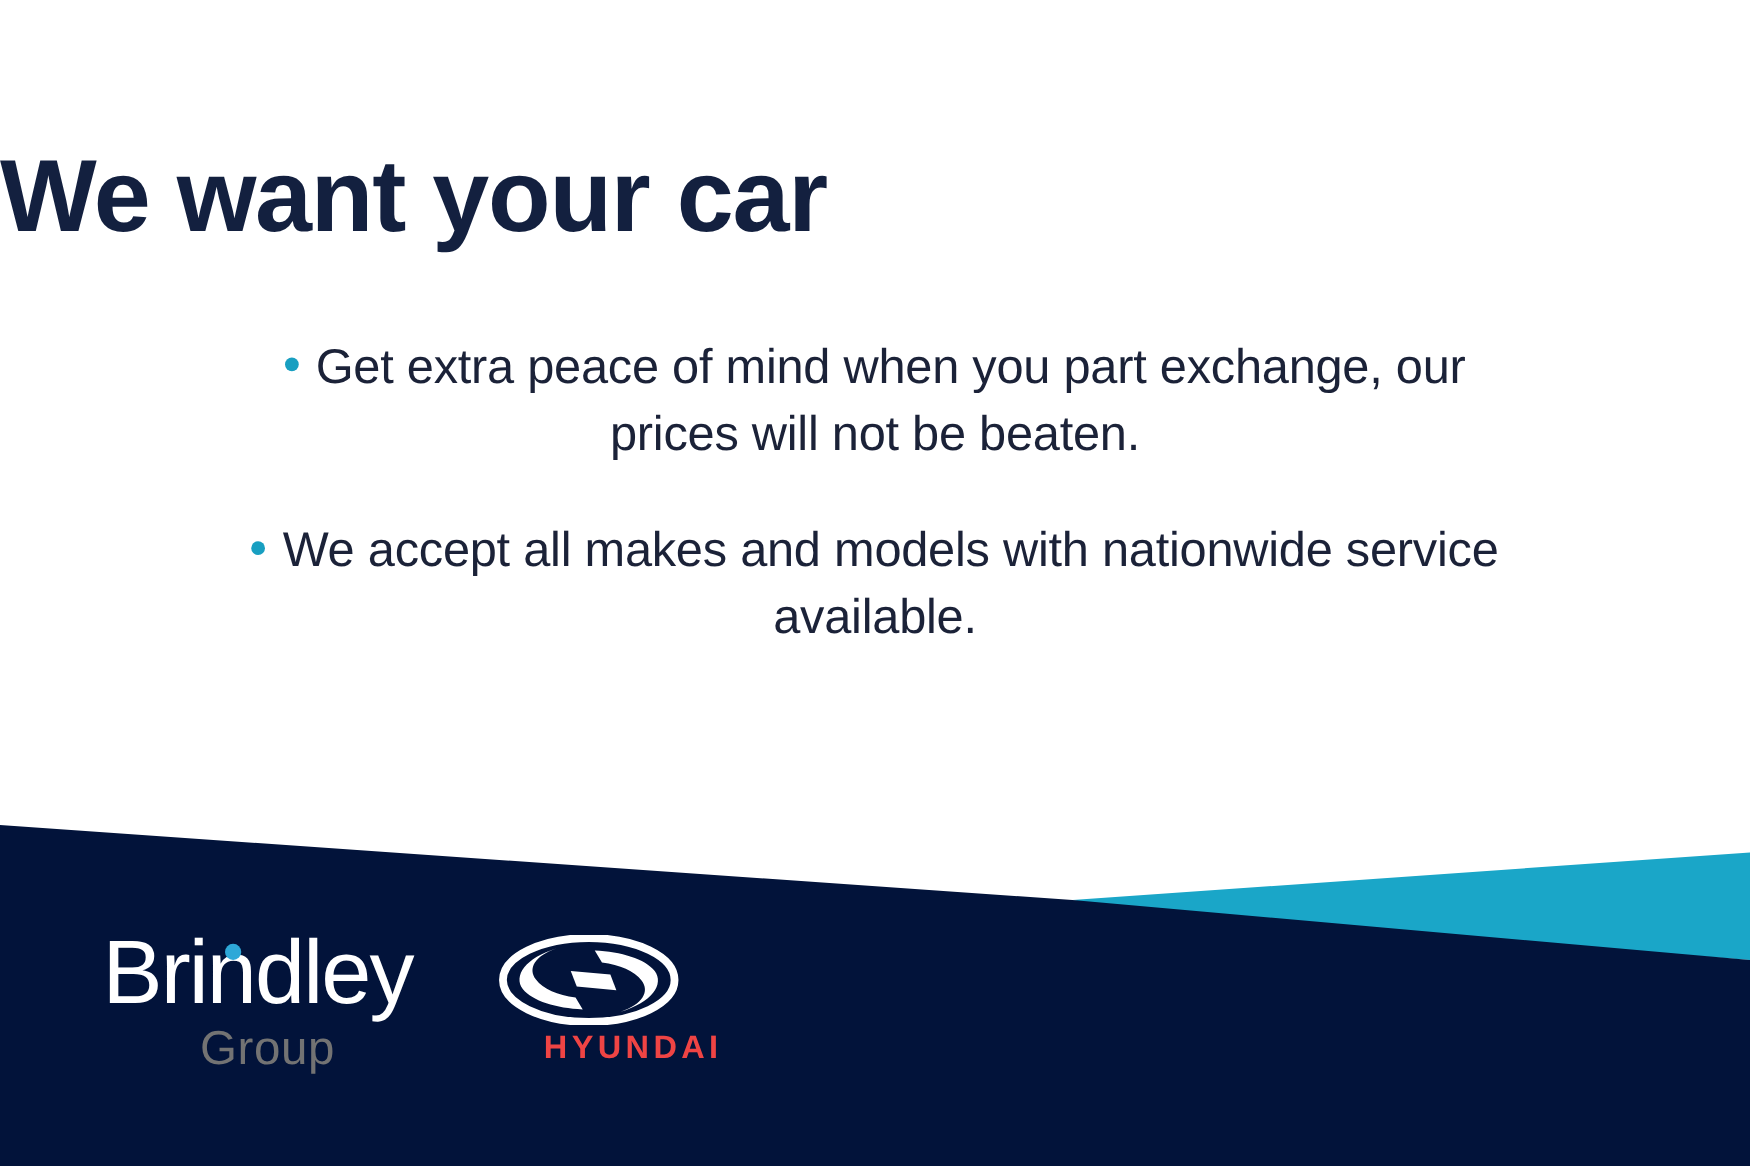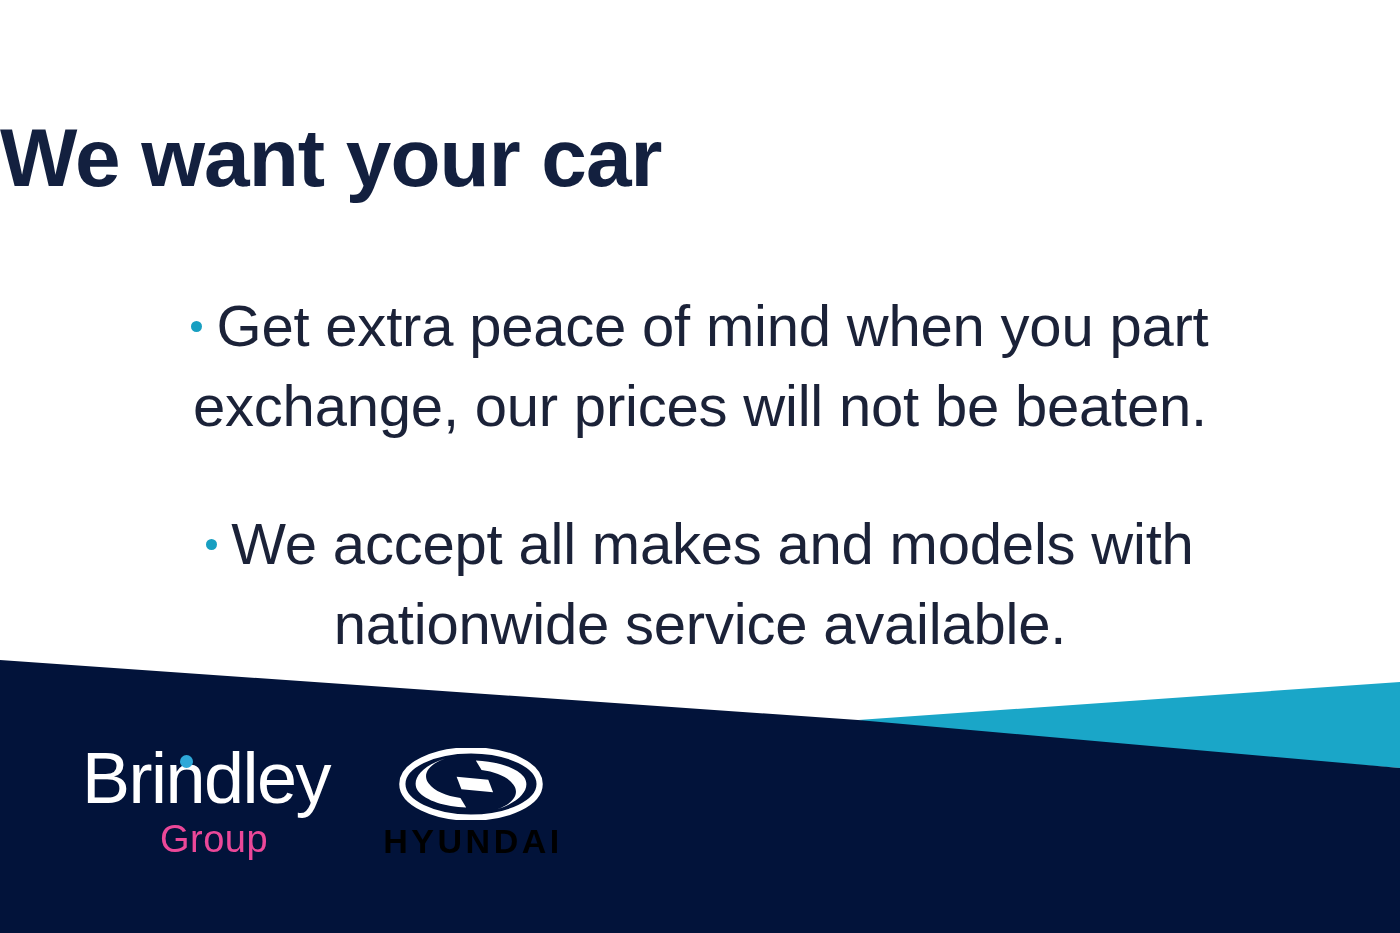--- a/index.html
+++ b/index.html
@@ -57,21 +57,21 @@
   .bullets {
     position: absolute;
     top: 228px;
     left: 190px;
     width: 1020px;
   }
 
   .bullet {
     text-align: center;
     color: #1b2238;
-    font-size: 58px;
+    font-size: 39px;
     line-height: 1.38;
     font-weight: 400;
     letter-spacing: -0.2px;
     font-family: "Liberation Sans", sans-serif;
   }
 
   .bullet + .bullet {
     margin-top: 30px;
   }
 
@@ -128,21 +128,21 @@
     background: #2ea8d8;
   }
 
   .brindley-group {
     position: absolute;
     left: 78px;
     top: 78px;
     font-size: 38px;
     line-height: 1;
     font-weight: 400;
-    color: #ec4899;
+    color: #737373;
     letter-spacing: 0.5px;
     font-family: "Liberation Sans", sans-serif;
   }
 
   .hyundai {
     position: absolute;
     left: 368px;
     top: 6px;
     width: 210px;
     height: 120px;
@@ -154,23 +154,23 @@
     top: 0;
     width: 150px;
     height: 72px;
   }
 
   .hyundai-word {
     position: absolute;
     left: 0;
     top: 76px;
     width: 210px;
-    text-align: center;
-    color: #000000;
-    font-size: 34px;
+    text-align: right;
+    color: #ef4444;
+    font-size: 26px;
     font-weight: 700;
     letter-spacing: 3.5px;
     line-height: 1;
     font-family: "Liberation Sans", sans-serif;
   }
 </style>
 </head>
 <body>
 
 <div class="poster">

